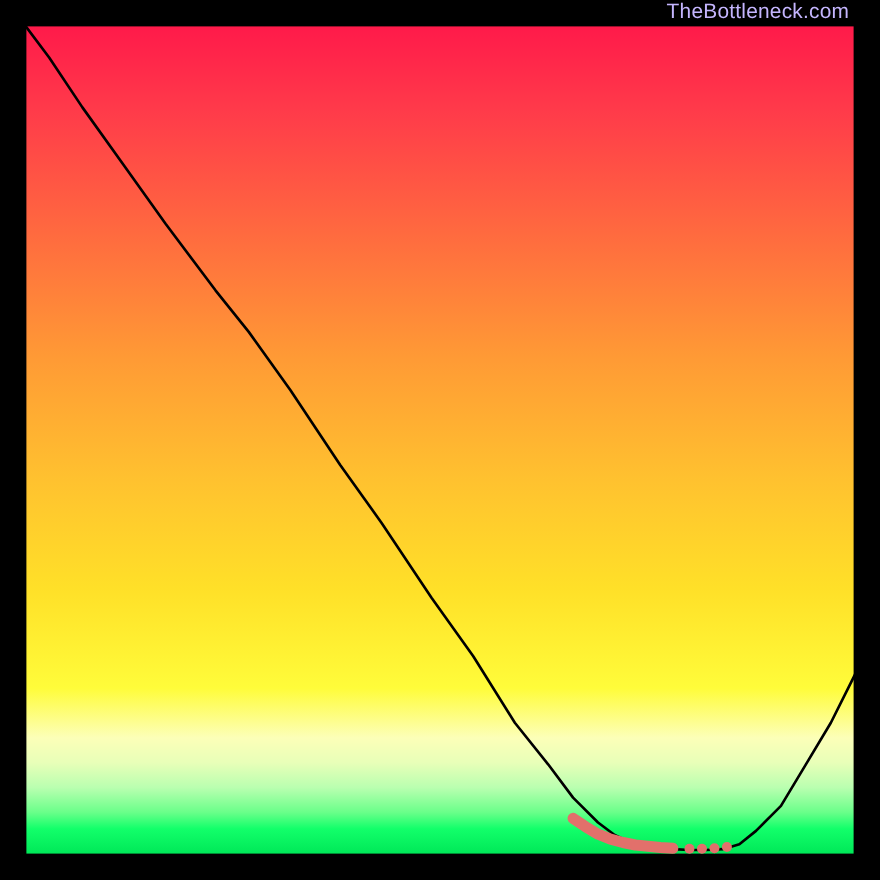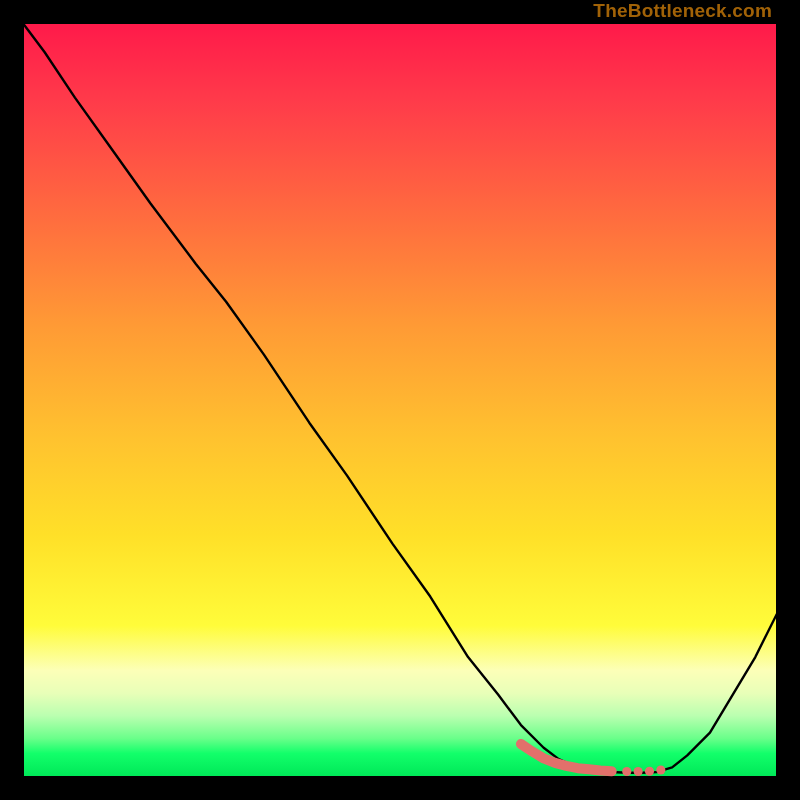--- a/index.html
+++ b/index.html
@@ -38,23 +38,23 @@
     #baffb0 92%,
     #6aff8a 95%,
     #12ff6a 97%,
     #00e858 100%
   );
 }
 .watermark {
   position: absolute;
   right: 28px;
   top: 0px;
-  color: #a16207;
+  color: #c4b5fd;
   font-size: 19px;
-  font-weight: bold;
+  font-weight: normal;
   letter-spacing: 0.2px;
 }
 svg.lines {
   position: absolute;
   left: 22px;
   top: 22px;
   width: 756px;
   height: 756px;
 }
 </style>

